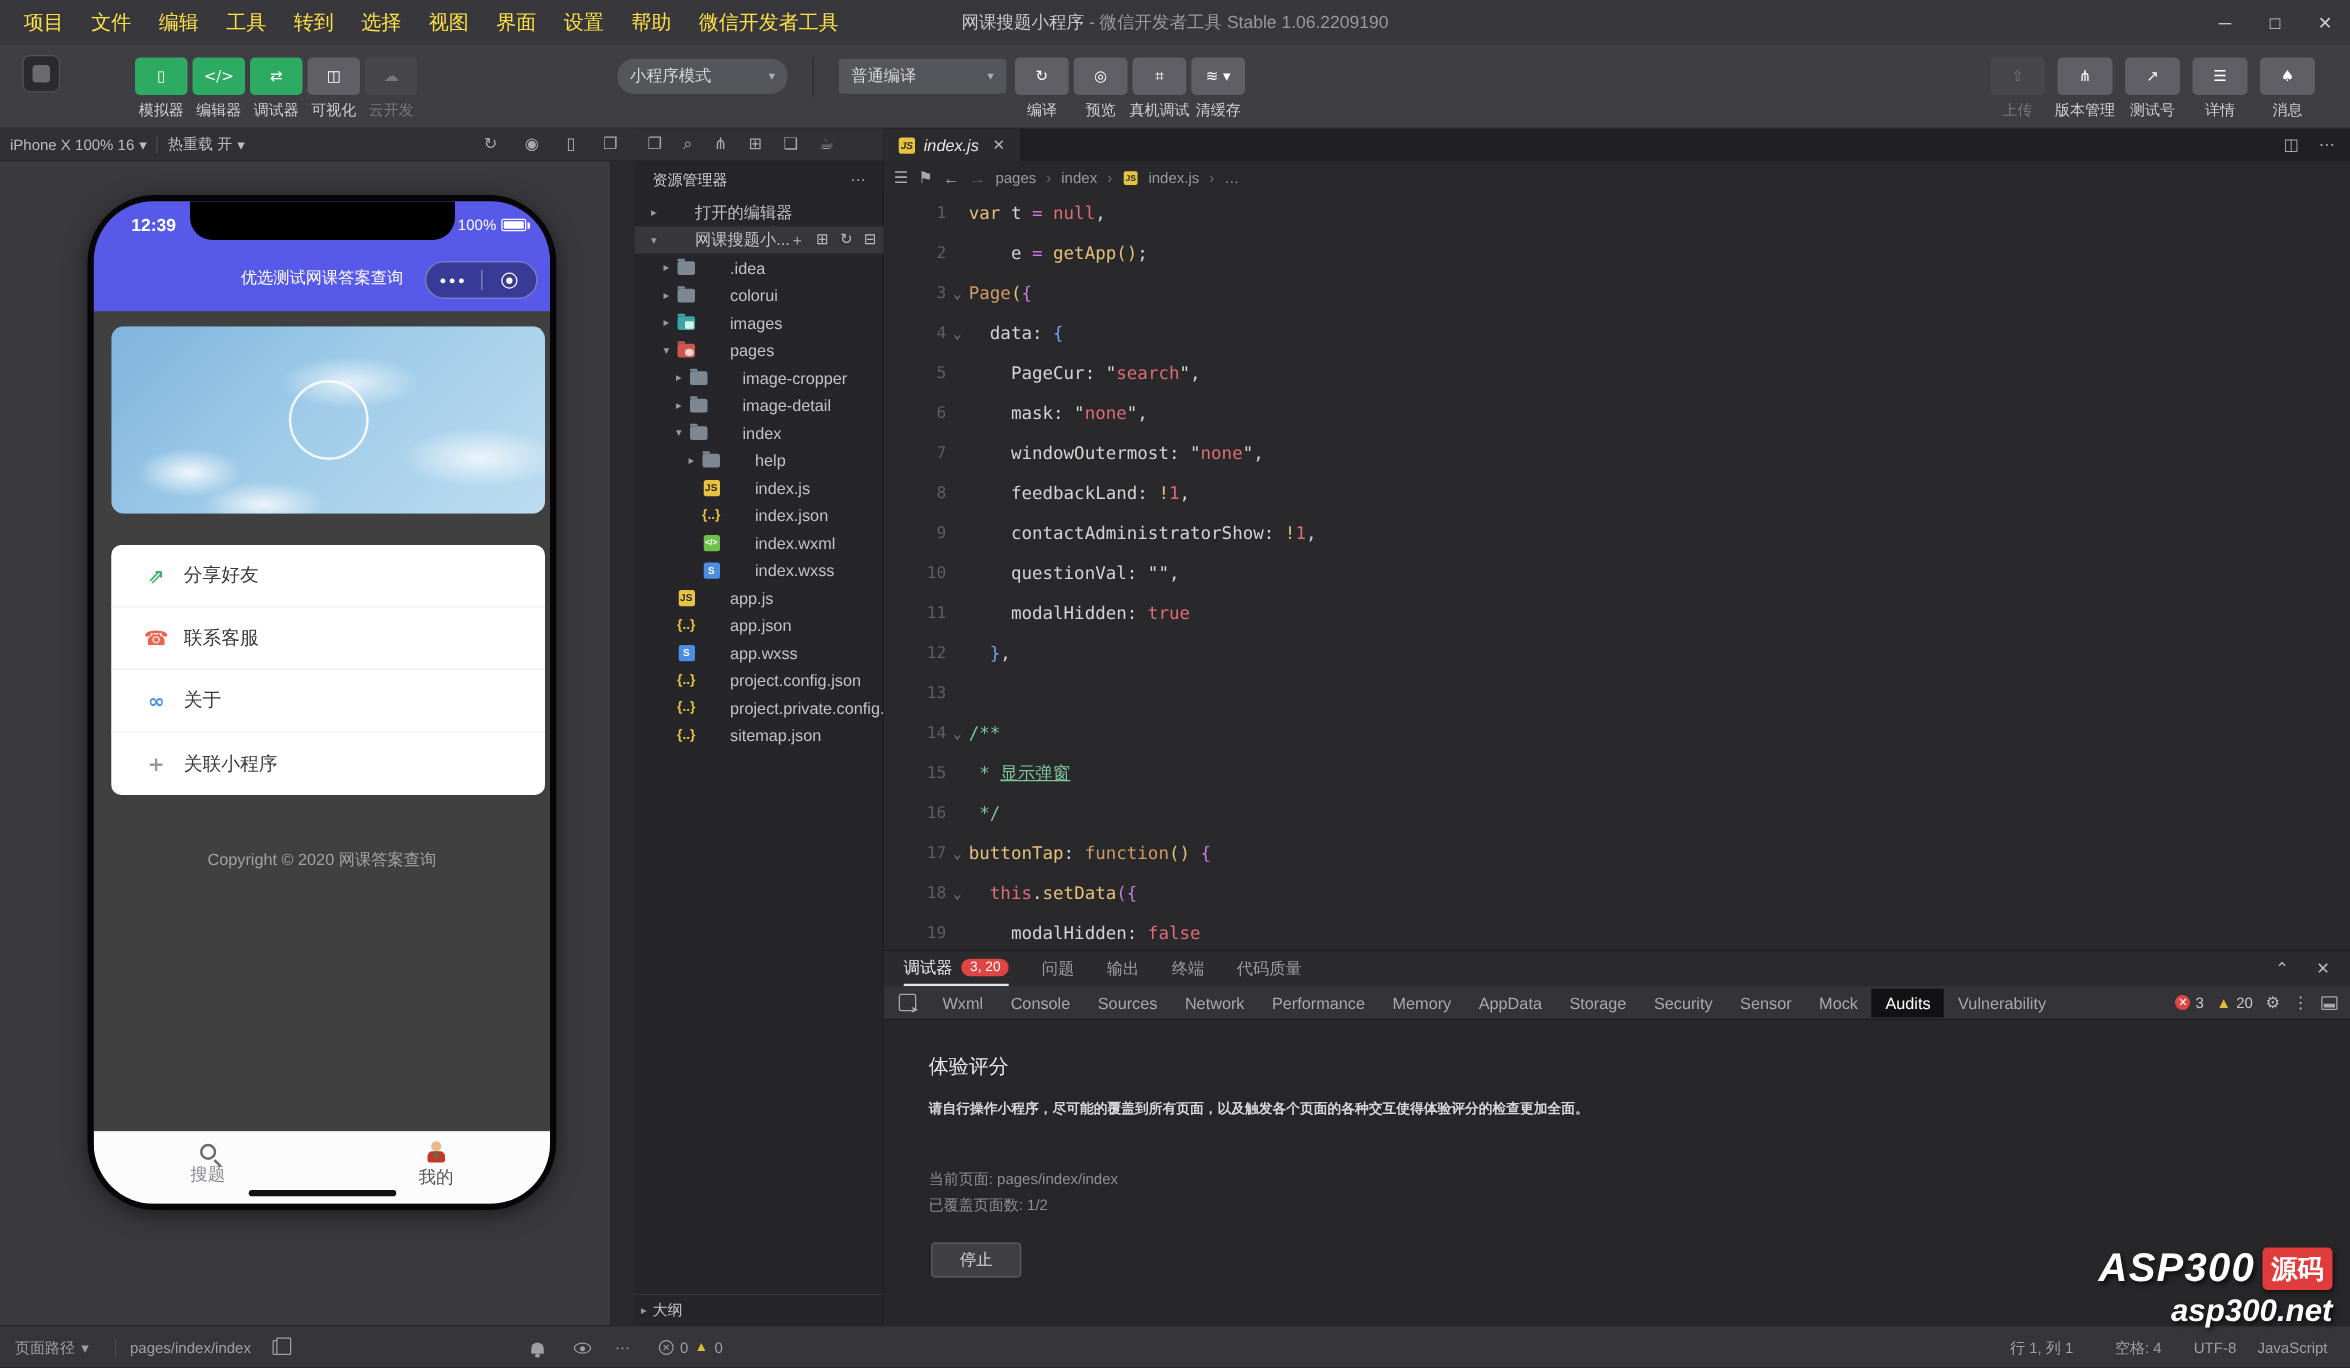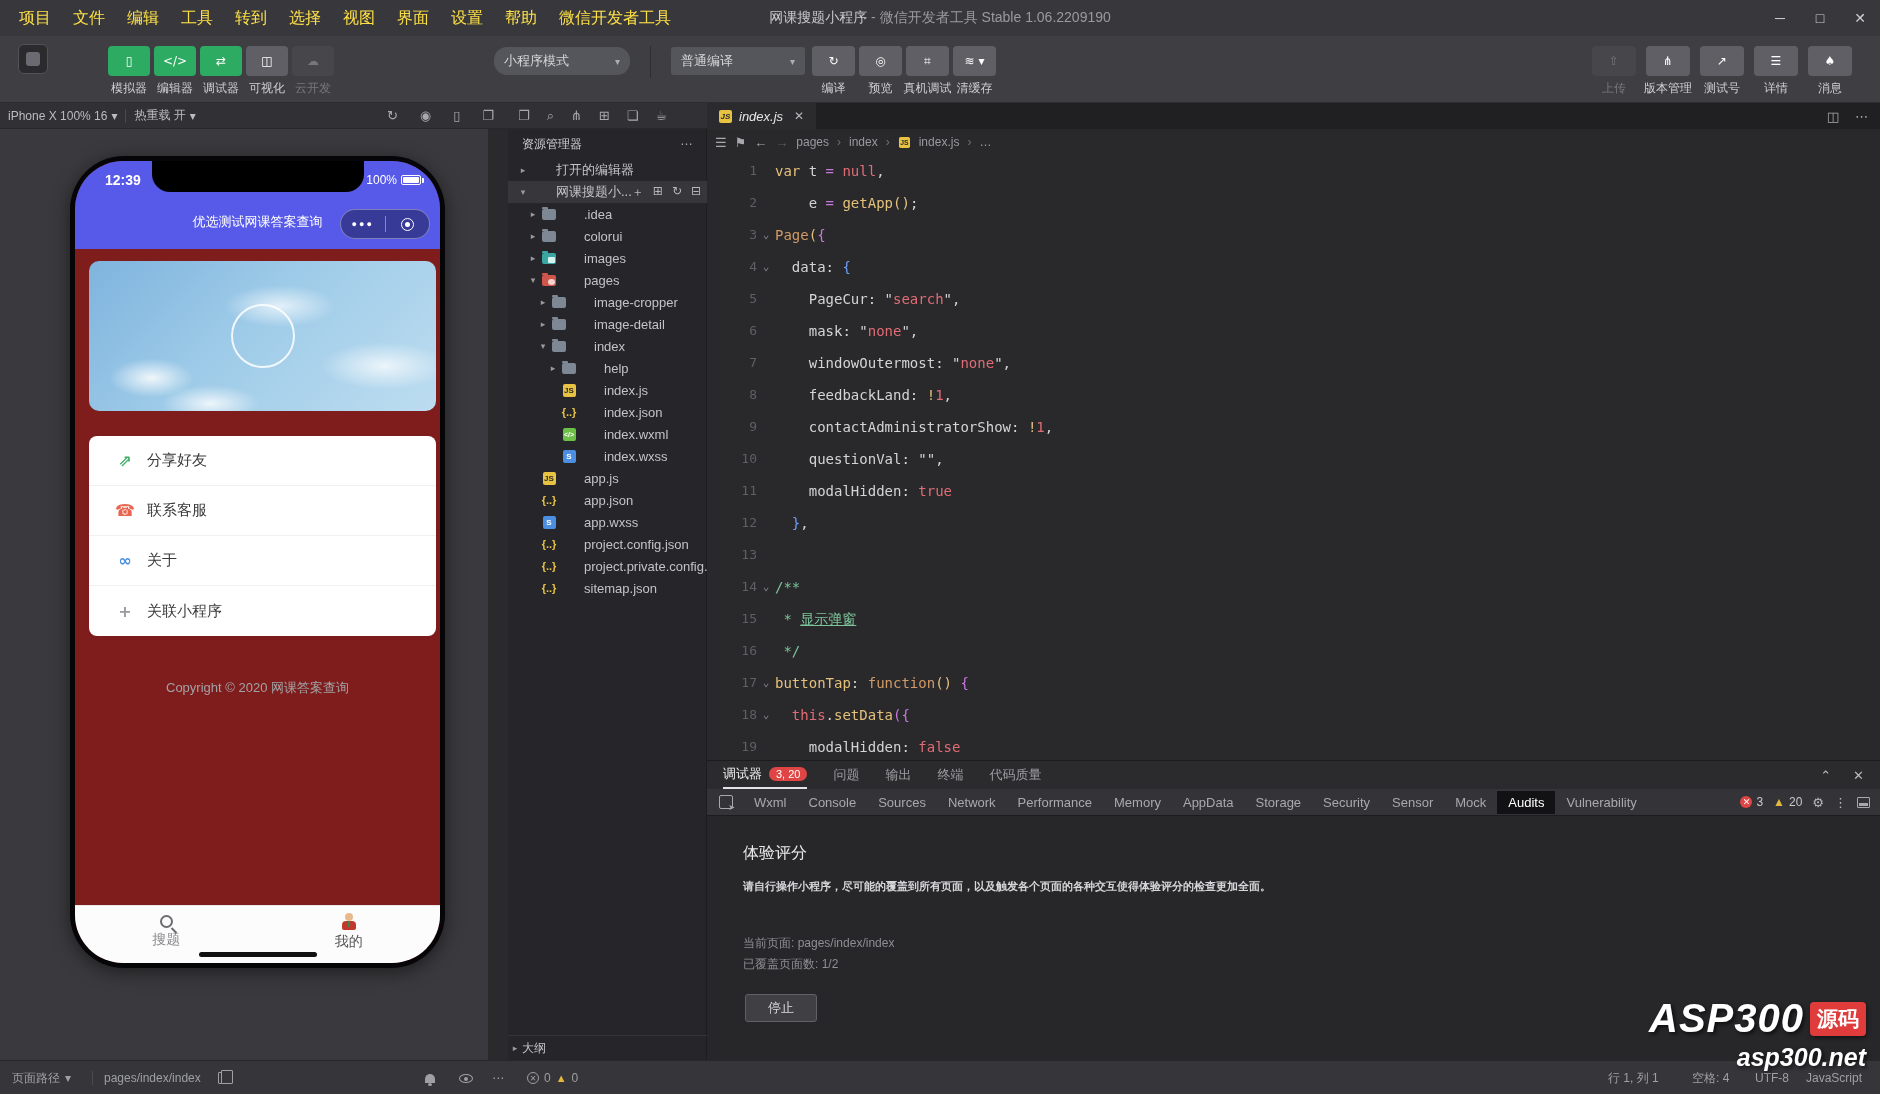--- a/index.html
+++ b/index.html
@@ -34,21 +34,21 @@
   
   .main { position:absolute; left:0; top:103px; width:1880px; height:957px; }
   .sim-panel { position:absolute; left:0; top:0; width:488px; height:957px; background:#3a3a3e;text-decoration:underline; }
   .sim-header { position:absolute; left:0; top:0; width:508px; height:26px; background:#313135; border-bottom:1px solid #28282b; display:flex; align-items:center; font-size:12px; color:#bcbcc0; }
   .sim-hitem { padding:0 8px; display:flex; align-items:center; gap:4px; }
   .sim-hsep { width:1px; height:14px; background:#4a4a4e; }
   .sim-hicons { position:absolute; right:14px; display:flex; gap:22px; color:#a9a9ad; font-size:13px; }
 
   
   .phone { position:absolute; left:70px; top:53px; width:375px; height:812px; background:#060608; border-radius:54px; box-shadow:0 4px 18px rgba(0,0,0,.5); }
-  .screen { position:absolute; inset:5px; border-radius:48px; background:#7f1d1d; overflow:hidden; }
+  .screen { position:absolute; inset:5px; border-radius:48px; background:#404040; overflow:hidden; }
   .p-header { position:absolute; left:0; top:0; width:100%; height:88px; background:#575ae8; }
   .p-notch { position:absolute; left:50%; top:0; transform:translateX(-50%); width:212px; height:31px; background:#000; border-radius:0 0 18px 18px; }
   .p-time { position:absolute; left:30px; top:11px; color:#fff; font-size:14px; font-weight:bold; }
   .p-batt { position:absolute; right:16px; top:12px; display:flex; align-items:center; gap:4px; color:#fff; font-size:12px; }
   .batt-body { width:20px; height:10px; border:1px solid #fff; border-radius:2px; position:relative; }
   .batt-body::after { content:""; position:absolute; inset:1px; background:#fff; border-radius:1px; }
   .batt-nub { width:2px; height:5px; background:#fff; border-radius:0 1px 1px 0; margin-left:-3px; }
   .p-navtitle { position:absolute; left:0; top:52px; width:100%; text-align:center; color:#fff; font-size:13px; }
   .p-capsule { position:absolute; right:10px; top:48px; width:90px; height:30px; border-radius:15px; background:rgba(0,0,0,.35); border:1px solid rgba(255,255,255,.35); display:flex; align-items:center; }
   .cap-dots { flex:1; text-align:center; color:#fff; font-size:9px; letter-spacing:2px; }
@@ -156,21 +156,21 @@
   .copy-ic::after { content:""; position:absolute; left:2px; top:-3px; width:10px; height:12px; border:1px solid #9fa0a4; border-radius:1px; background:#35353a; }
   .eye-ic { width:14px; height:9px; border:1px solid #9fa0a4; border-radius:50%; position:relative; }
   .eye-ic::after { content:""; position:absolute; left:4px; top:2px; width:4px; height:4px; background:#9fa0a4; border-radius:50%; }
   .bell-ic { width:10px; height:9px; background:#9fa0a4; border-radius:5px 5px 0 0; position:relative; }
   .bell-ic::after { content:""; position:absolute; left:3px; bottom:-3px; width:4px; height:3px; background:#9fa0a4; border-radius:50%; }
   .errcirc { width:12px; height:12px; border:1px solid #9fa0a4; border-radius:50%; font-size:8px; display:flex; align-items:center; justify-content:center; }
 
   
   .watermark { position:absolute; right:14px; top:996px; z-index:50; text-align:right; pointer-events:none; }
   .wm1 { display:flex; align-items:center; justify-content:flex-end; gap:6px; }
-  .wm-asp { font-size:40px; font-weight:bold; font-style:italic; color:#fff; text-shadow:2px 2px 4px rgba(0,0,0,.7); letter-spacing:1px; }
+  .wm-asp { font-size:32px; font-weight:bold; font-style:italic; color:#fff; text-shadow:2px 2px 4px rgba(0,0,0,.7); letter-spacing:1px; }
   .wm-tag { background:#e03c3c; color:#fff; font-size:21px; font-weight:bold; padding:3px 7px; border-radius:4px; box-shadow:1px 2px 4px rgba(0,0,0,.5); }
   .wm2 { font-size:25px; font-weight:bold; font-style:italic; color:#fff; text-shadow:2px 2px 4px rgba(0,0,0,.7); margin-top:2px; }
 </style>
 </head>
 <body>
 
 <div class="app">
 
   <div class="titlebar">
     <div class="menus" id="menus">

